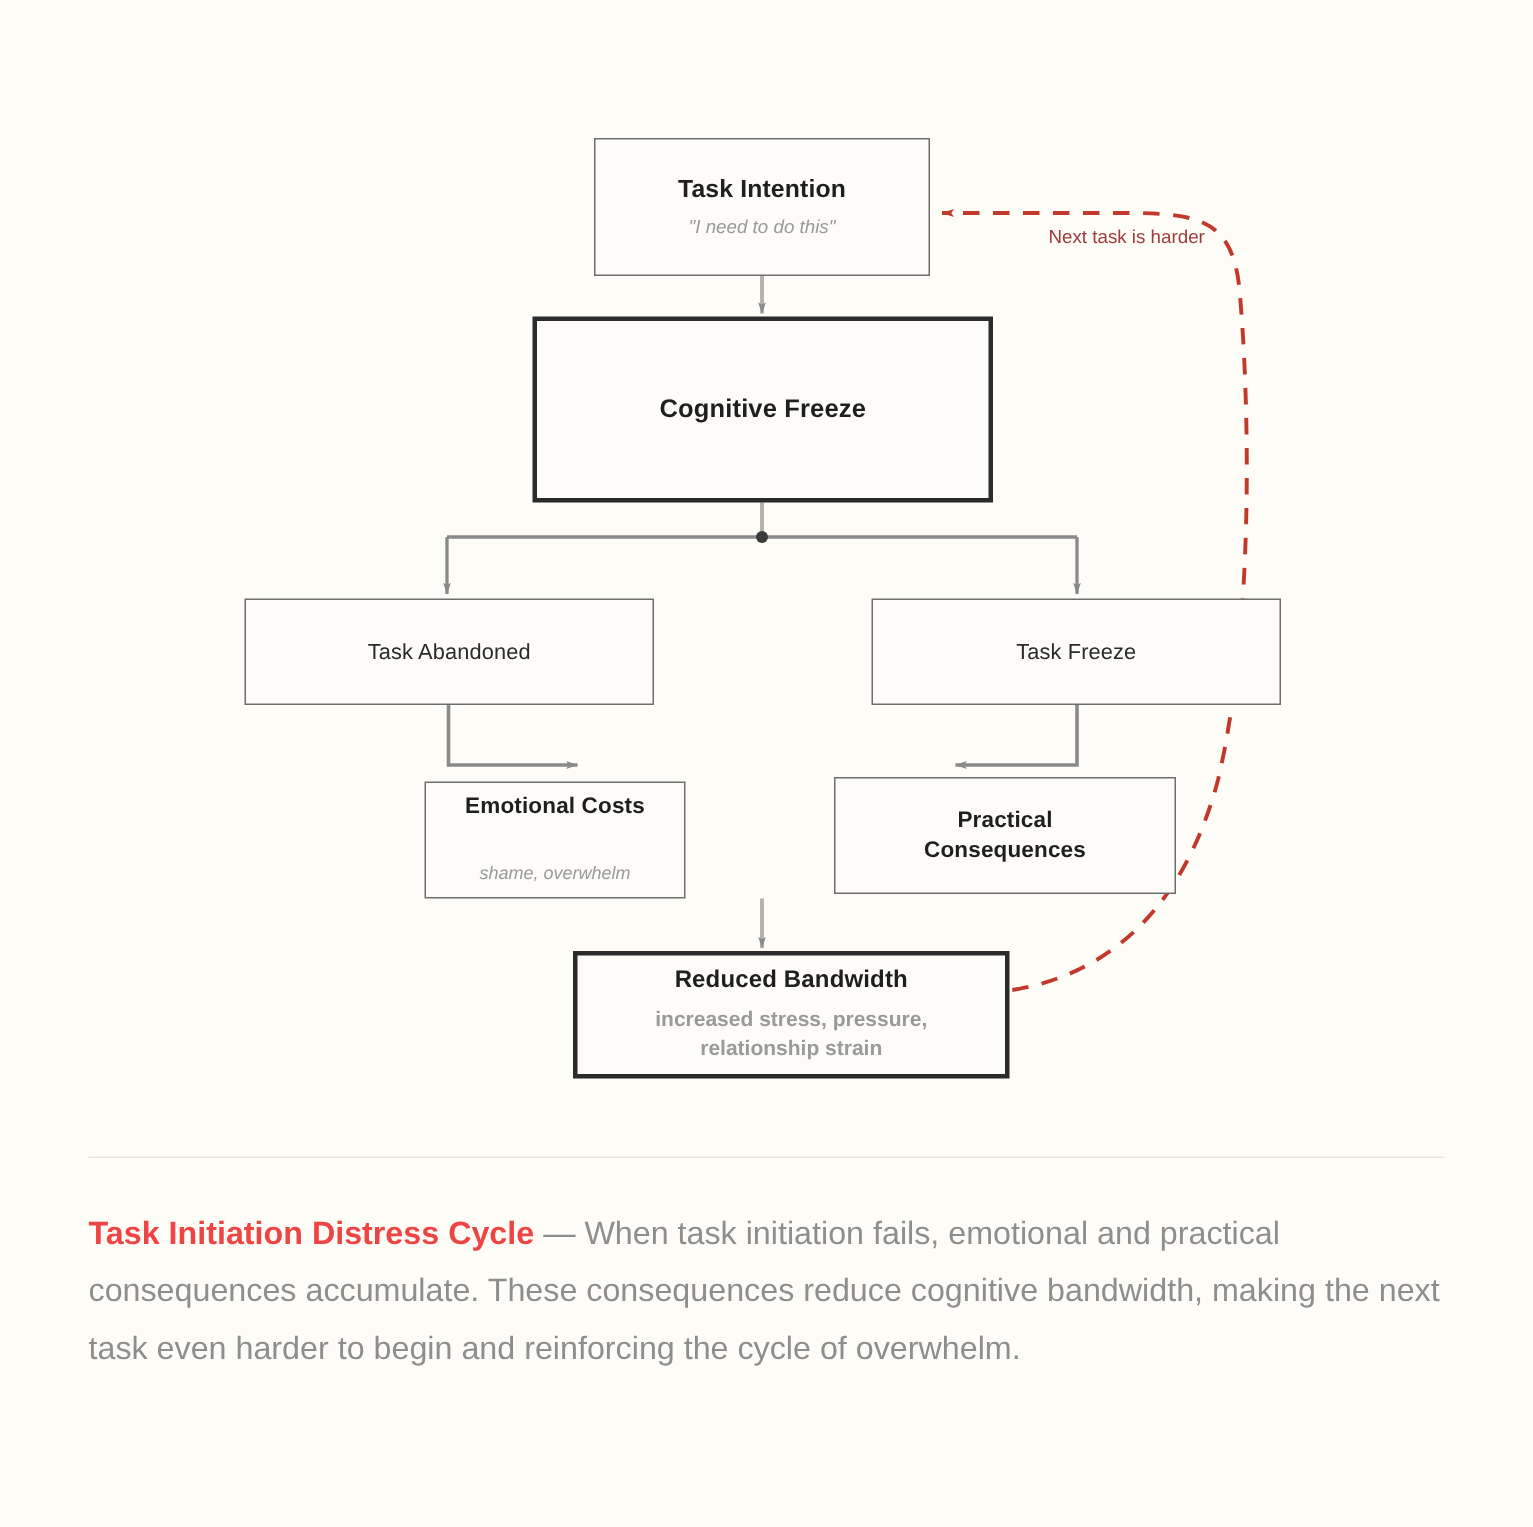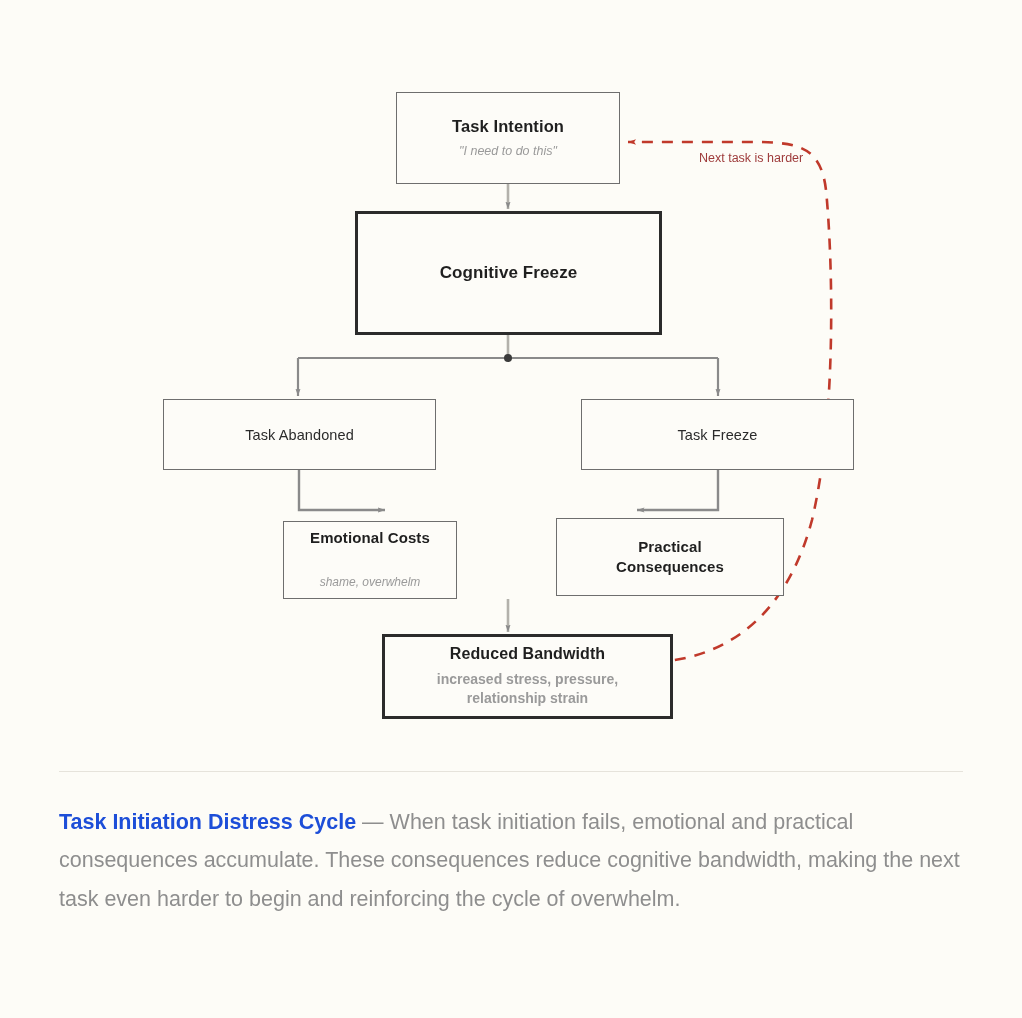--- a/index.html
+++ b/index.html
@@ -122,21 +122,21 @@
   .caption {
     position: absolute;
     left: 59px;
     top: 803px;
     width: 905px;
     font-size: 21.5px;
     line-height: 1.78;
     color: #8e8e8e;
   }
   .caption .caption-term {
-    color: #1d4ed8;
+    color: #ef4444;
     font-weight: bold;
   }
 </style>
 </head>
 <body>
 
 <div class="page">
 
   <div class="diagram-area">
 

